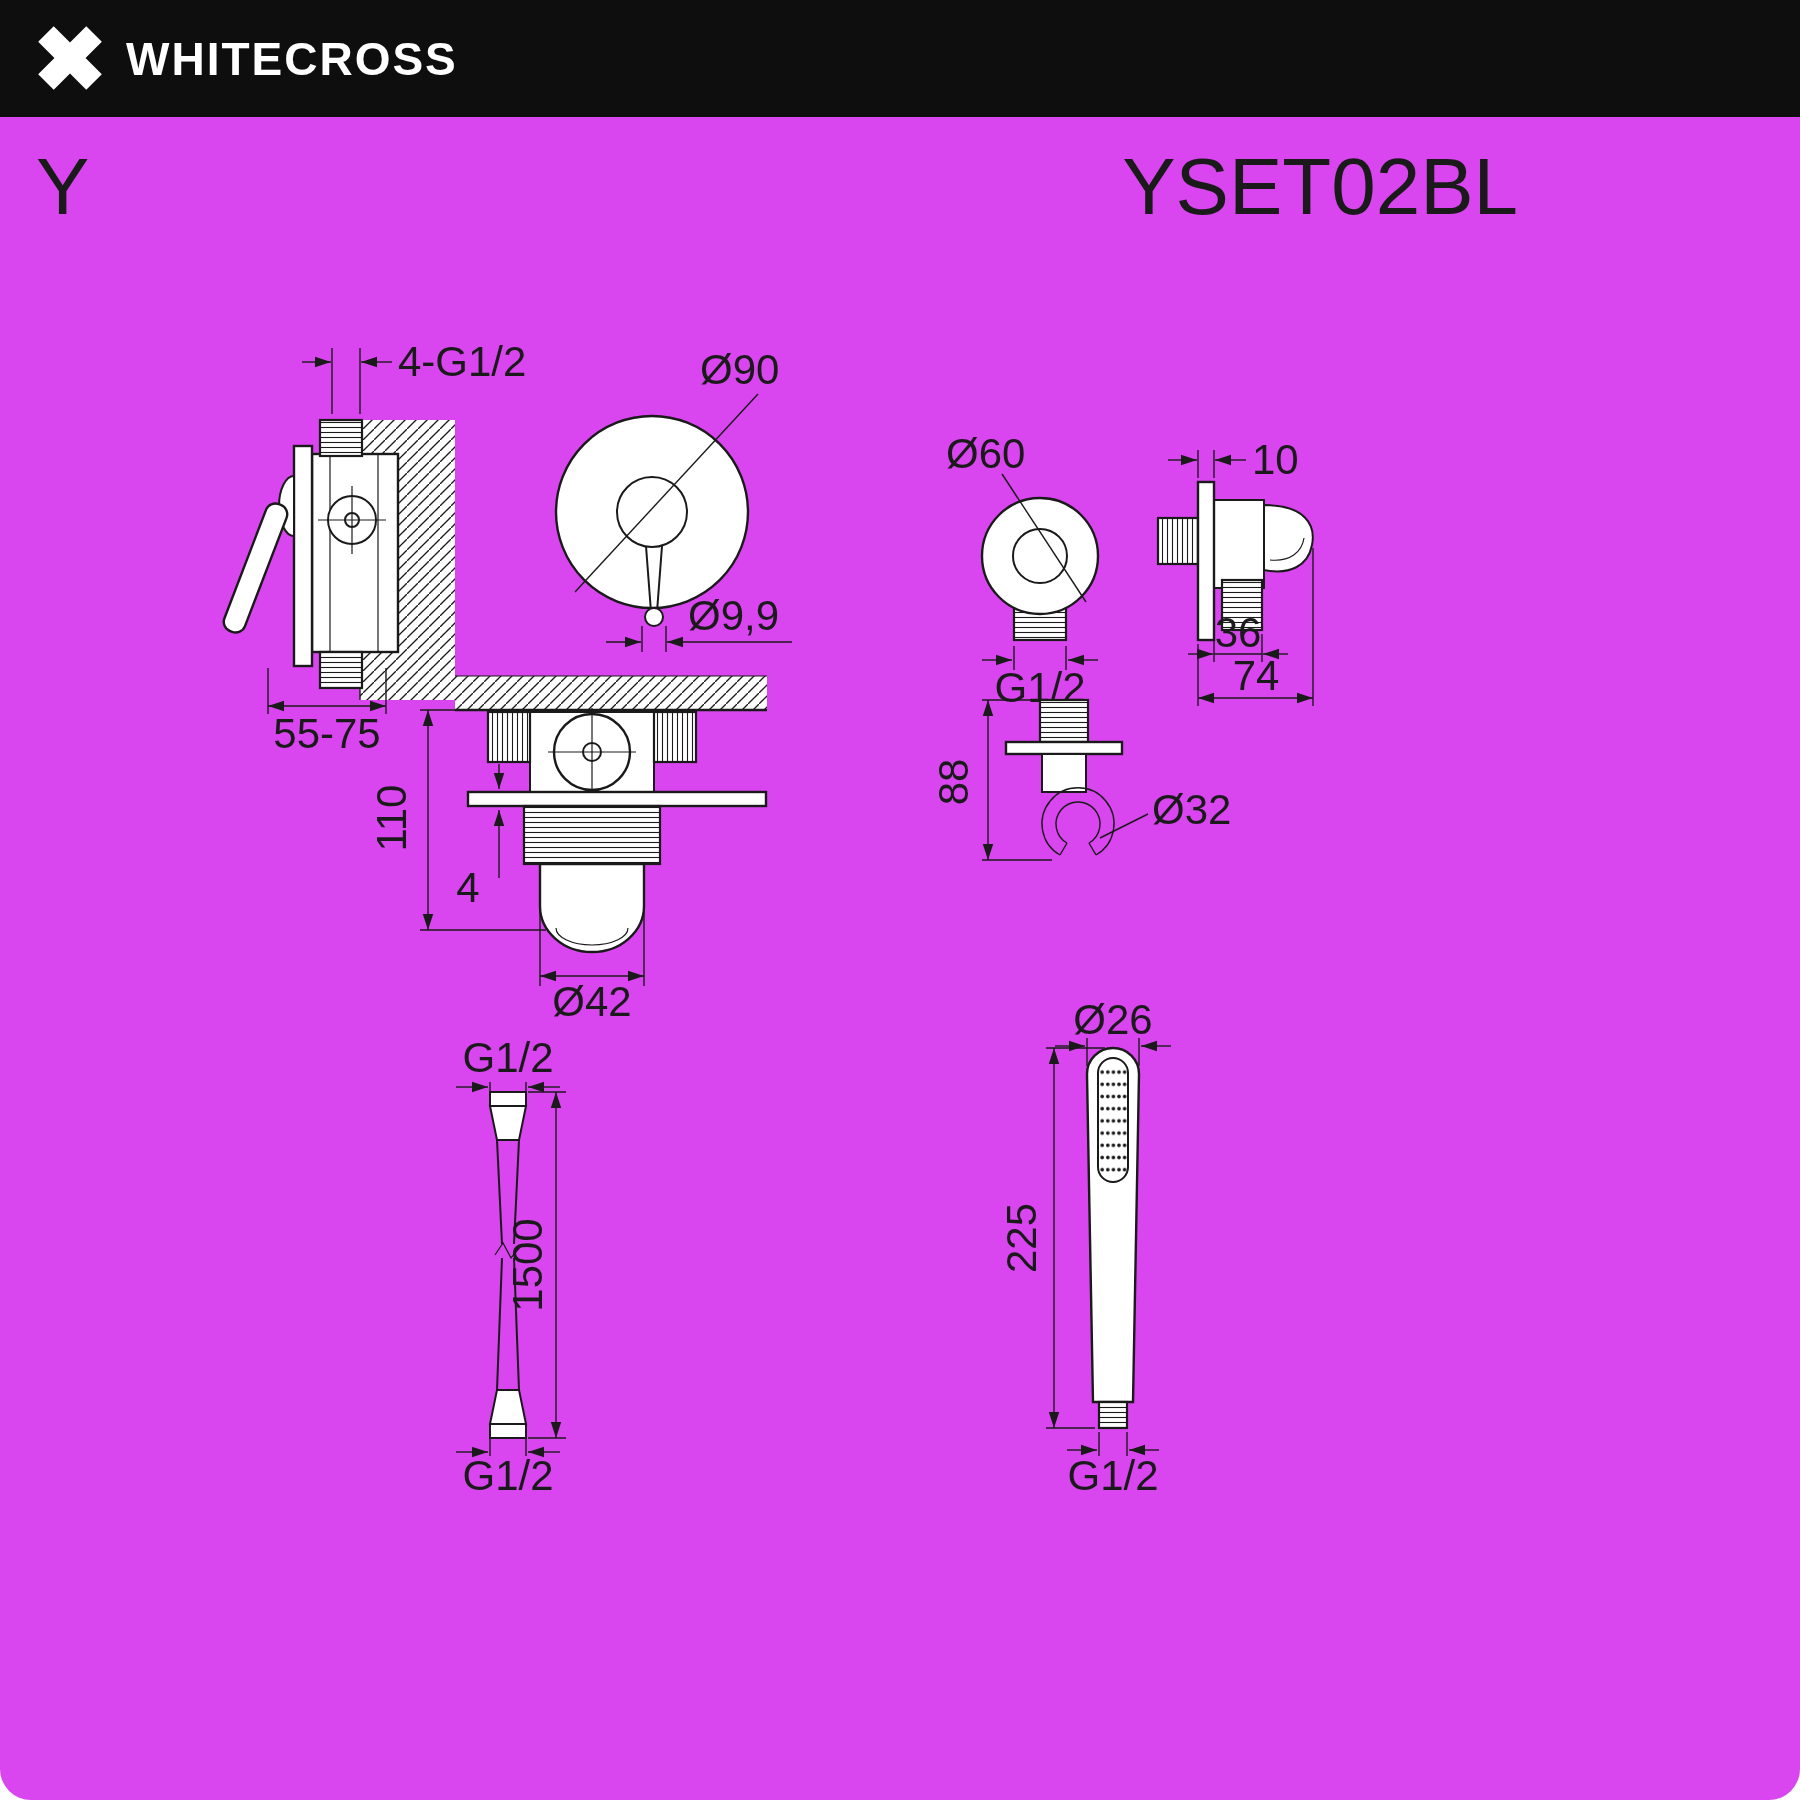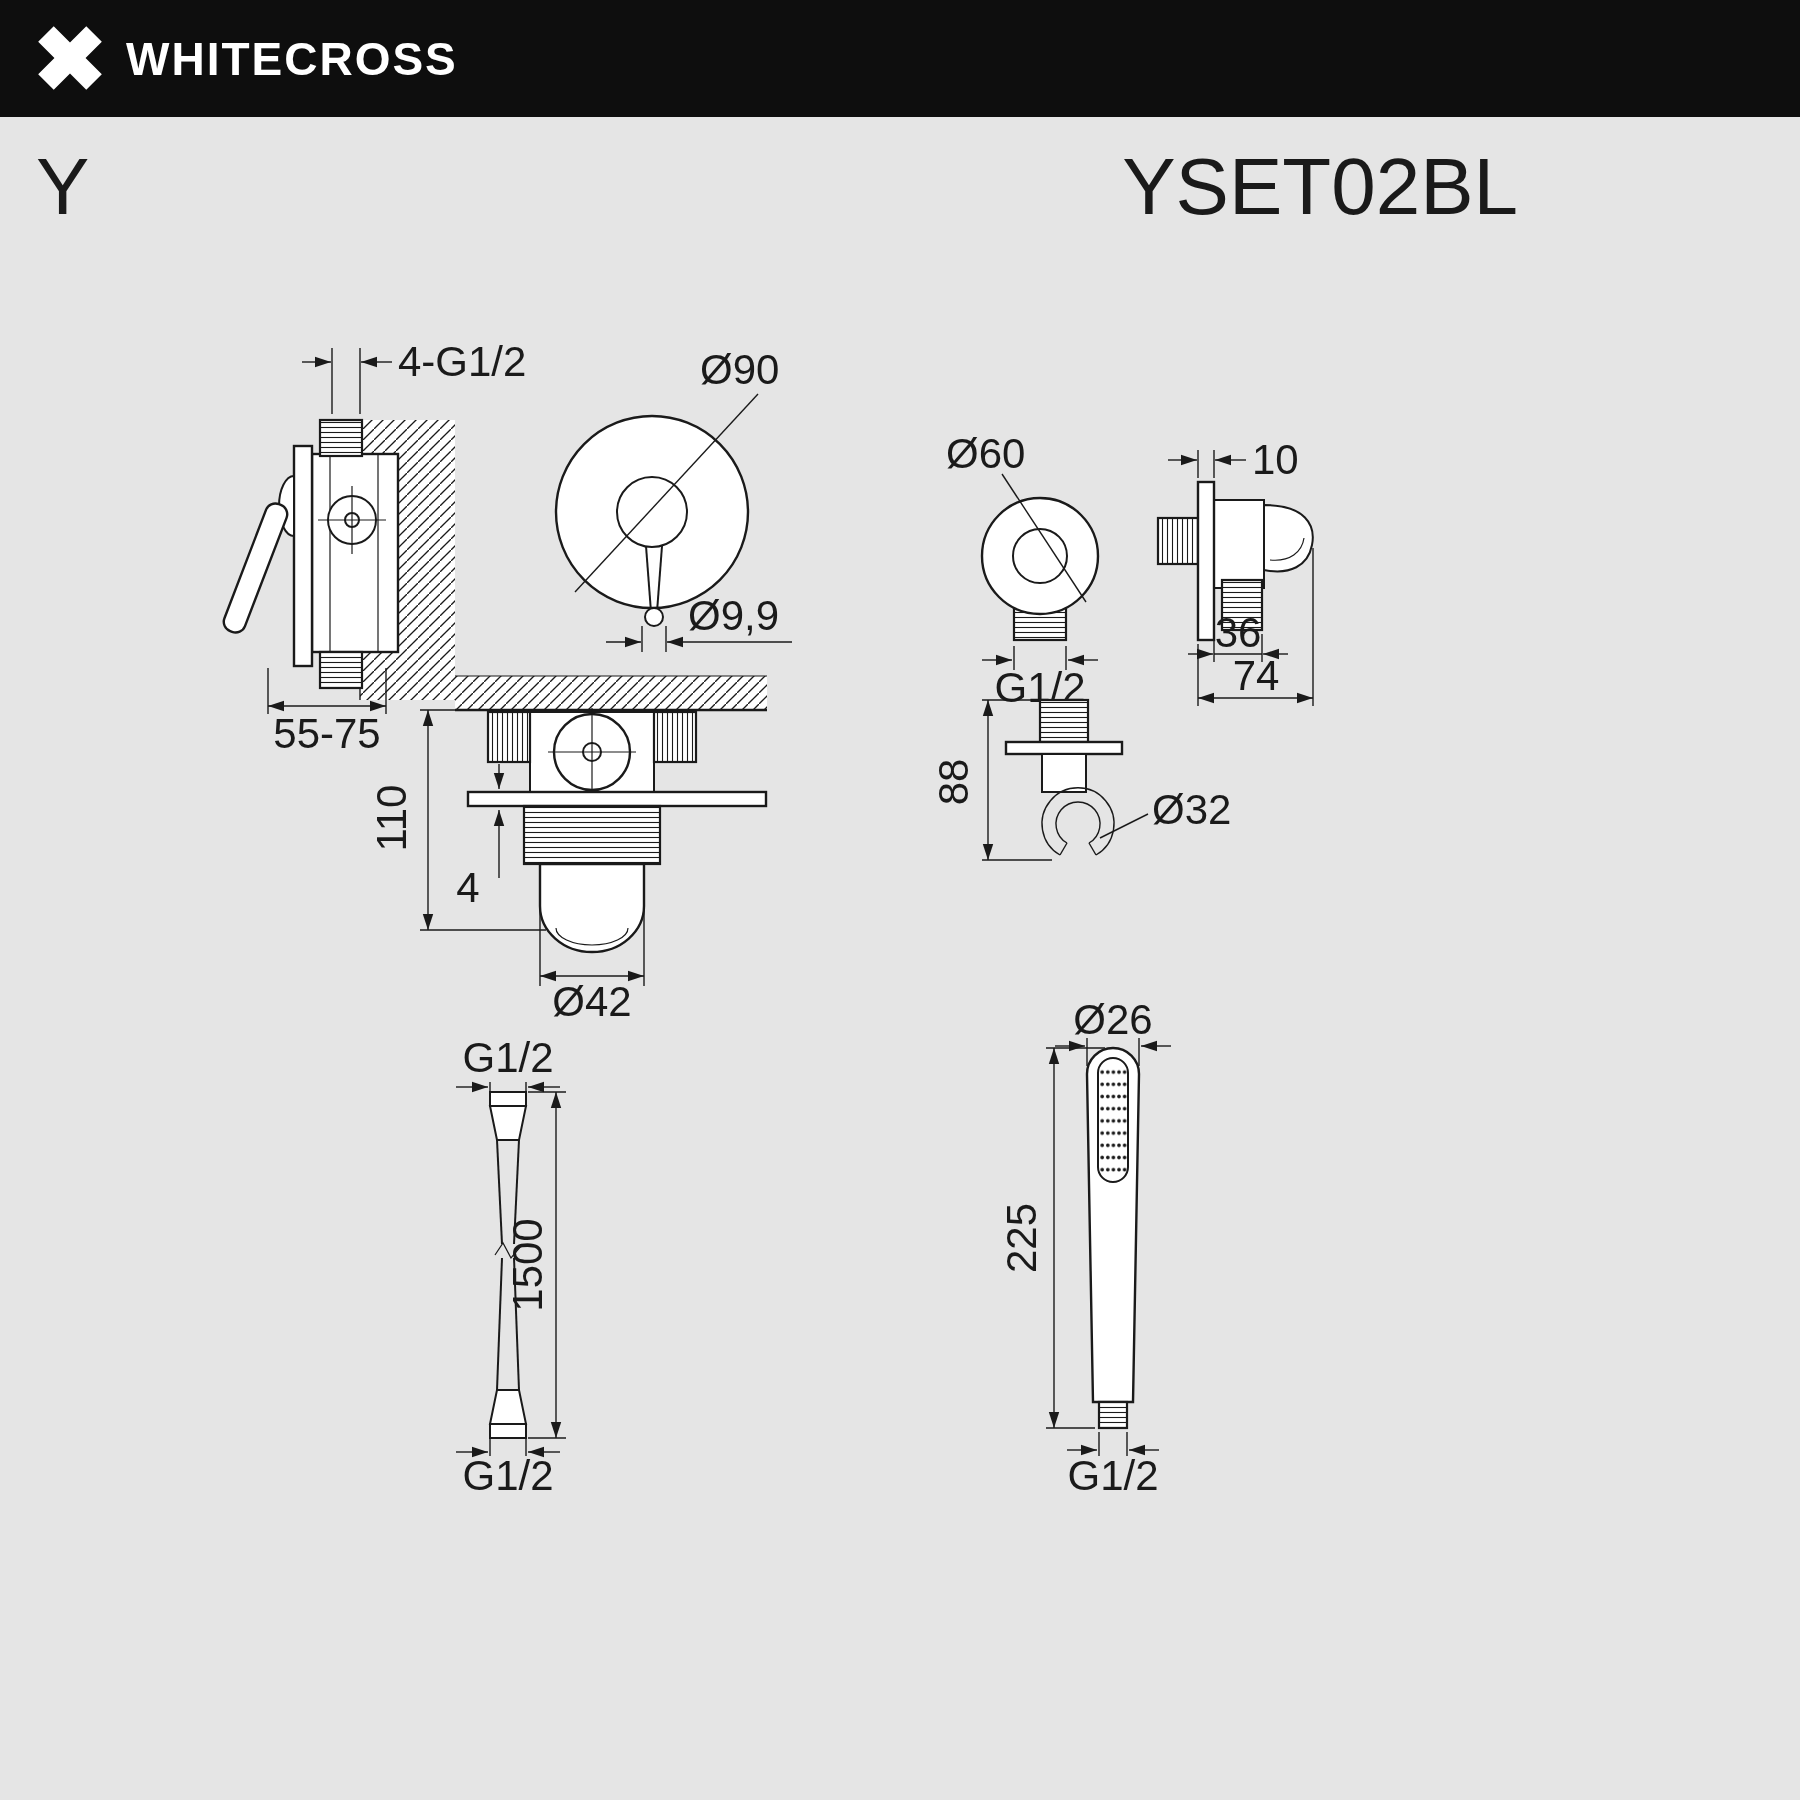--- a/index.html
+++ b/index.html
@@ -1,16 +1,16 @@
 <!DOCTYPE html>
 <html><head>
 <meta charset="utf-8">
 <style>
   html,body{margin:0;padding:0;background:#ffffff;}
-  .sheet{width:1800px;height:1800px;background:#e5e5e5;position:relative;}
+  .sheet{width:1800px;height:1800px;background:#d946ef;position:relative;border-radius:31px;}
   svg{display:block;}
   text{font-family:"Liberation Sans","DejaVu Sans",sans-serif;fill:#1a1a1a;}
   .dim{font-size:42px;}
   .title{font-size:80px;}
   .brand{font-size:46px;font-weight:bold;fill:#ffffff;letter-spacing:2px;}
   .obj{fill:#ffffff;stroke:#1a1a1a;stroke-width:2.4;}
   .obj2{fill:#ffffff;stroke:#1a1a1a;stroke-width:2;}
   .pat{stroke:#1a1a1a;stroke-width:2.2;}
   .noline{stroke:none;}
   .thin{stroke:#1a1a1a;stroke-width:1.4;fill:none;}

